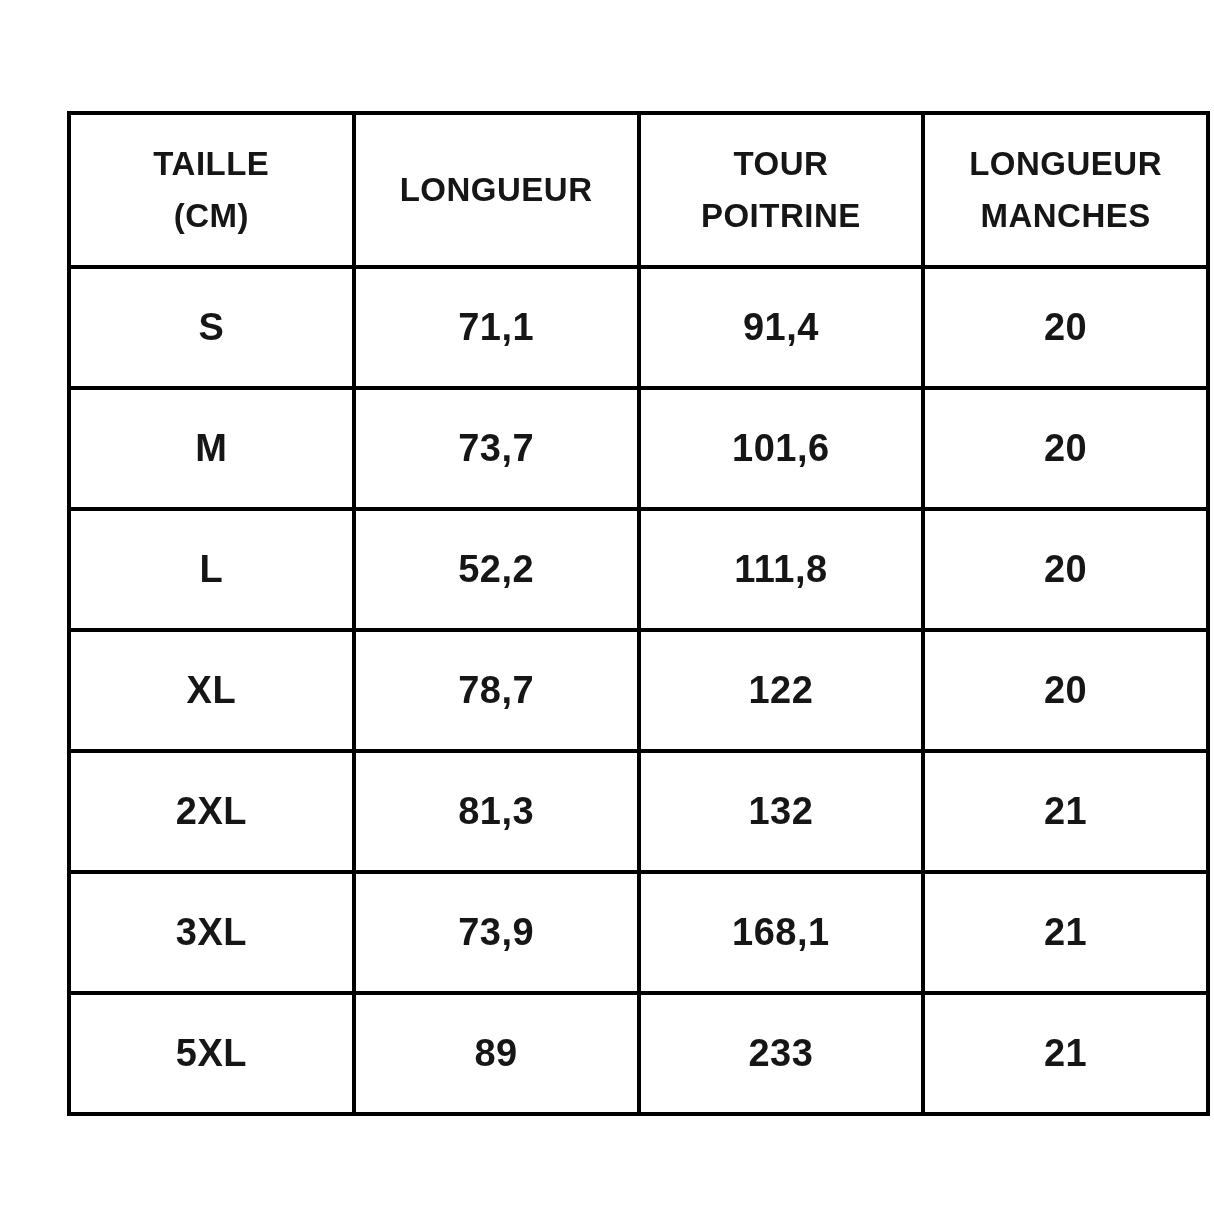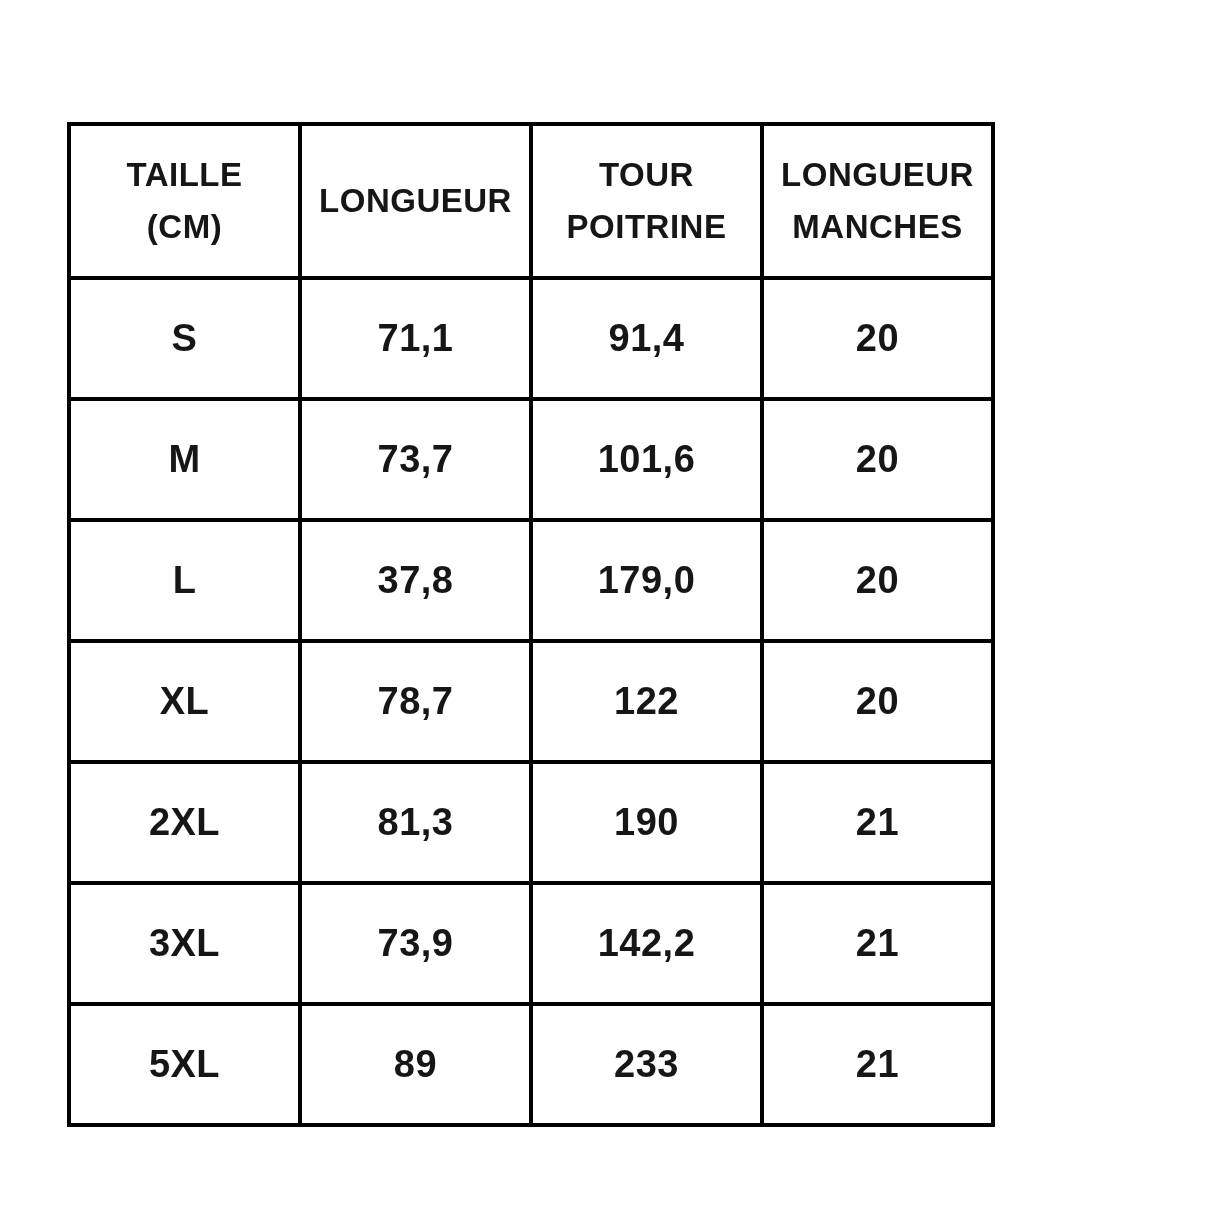--- a/index.html
+++ b/index.html
@@ -15,22 +15,22 @@
   .canvas {
     position: relative;
     width: 1214px;
     height: 1214px;
     background: #ffffff;
     overflow: hidden;
   }
   table.size-chart {
     position: absolute;
     left: 67px;
-    top: 122px;
-    width: 928px;
+    top: 111px;
+    width: 1143px;
     height: 1005px;
     border-collapse: collapse;
     table-layout: fixed;
   }
   table.size-chart th,
   table.size-chart td {
     border: 4px solid #000000;
     text-align: center;
     vertical-align: middle;
     color: #161616;
@@ -75,40 +75,40 @@
         <td>20</td>
       </tr>
       <tr>
         <td>M</td>
         <td>73,7</td>
         <td>101,6</td>
         <td>20</td>
       </tr>
       <tr>
         <td>L</td>
-        <td>37,8</td>
-        <td>179,0</td>
+        <td>52,2</td>
+        <td>111,8</td>
         <td>20</td>
       </tr>
       <tr>
         <td>XL</td>
         <td>78,7</td>
         <td>122</td>
         <td>20</td>
       </tr>
       <tr>
         <td>2XL</td>
         <td>81,3</td>
-        <td>190</td>
+        <td>132</td>
         <td>21</td>
       </tr>
       <tr>
         <td>3XL</td>
         <td>73,9</td>
-        <td>142,2</td>
+        <td>168,1</td>
         <td>21</td>
       </tr>
       <tr>
         <td>5XL</td>
         <td>89</td>
         <td>233</td>
         <td>21</td>
       </tr>
     </tbody>
   </table>

